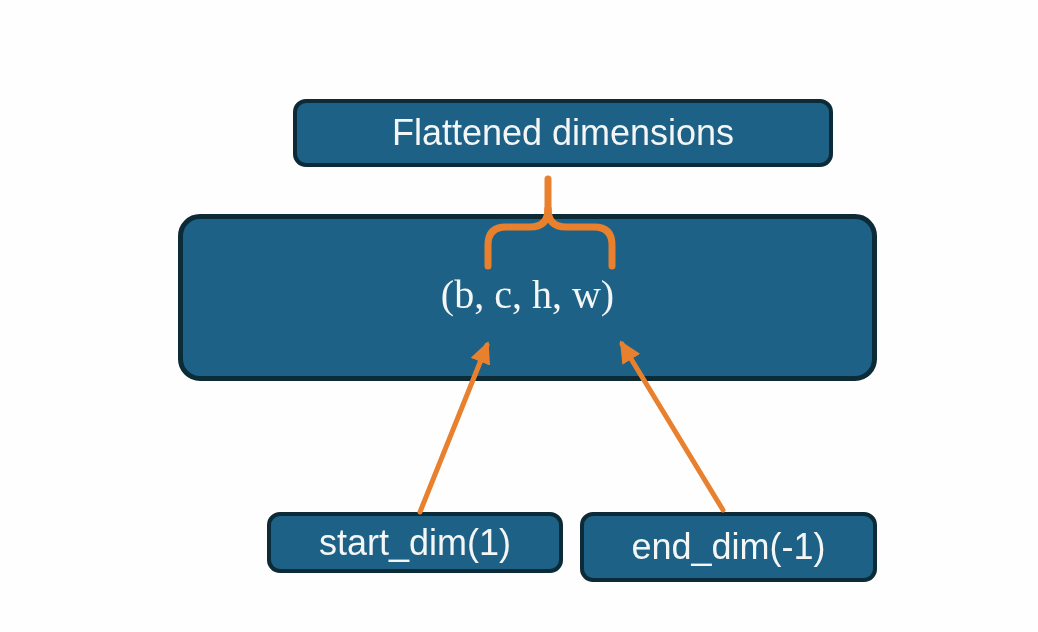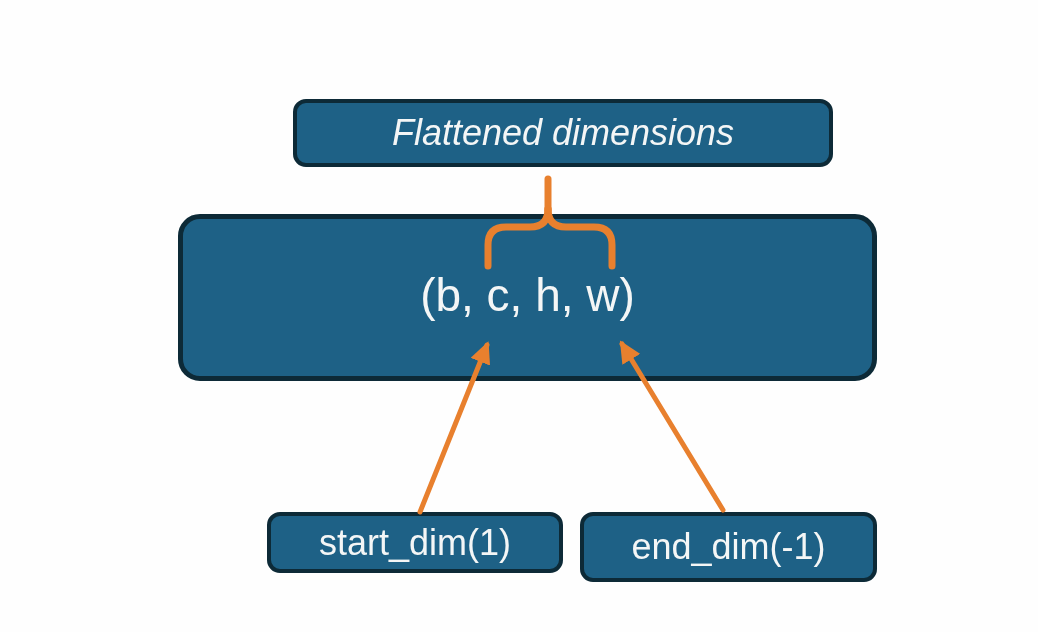--- a/index.html
+++ b/index.html
@@ -25,30 +25,30 @@
     align-items: center;
     justify-content: center;
     color: var(--text, #f4f6f6);
   }
   .top-label {
     left: 293px;
     top: 99px;
     width: 540px;
     height: 68px;
     font-size: 36px;
-    font-style: italic;
   }
   .tensor-box {
     left: 178px;
     top: 214px;
     width: 699px;
     height: 167px;
     border-width: 5px;
     border-radius: 22px;
-    font-size: 46px;
+    font-size: 40px;
+    font-family: Liberation Serif, serif;
   }
   .tensor-box span {
     position: relative;
     top: -3px;
   }
   .start-box {
     left: 267px;
     top: 512px;
     width: 296px;
     height: 61px;

